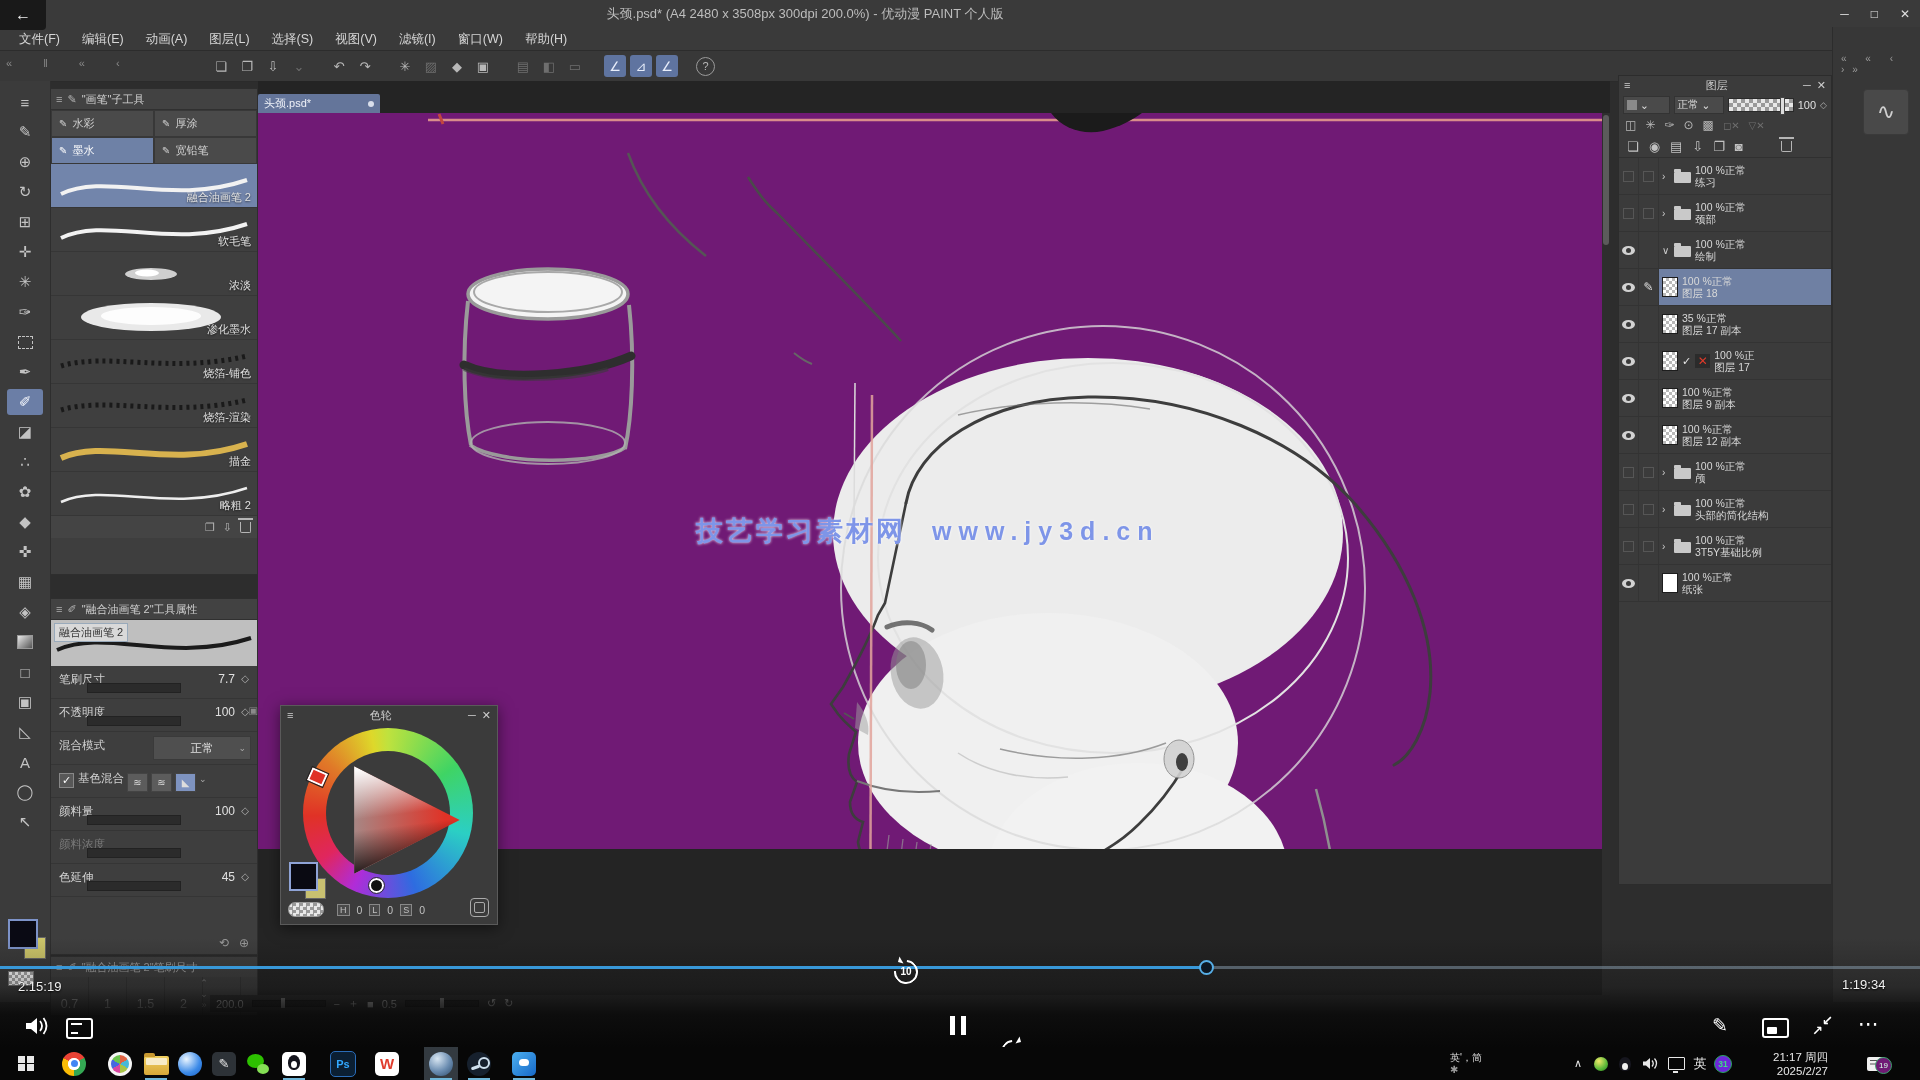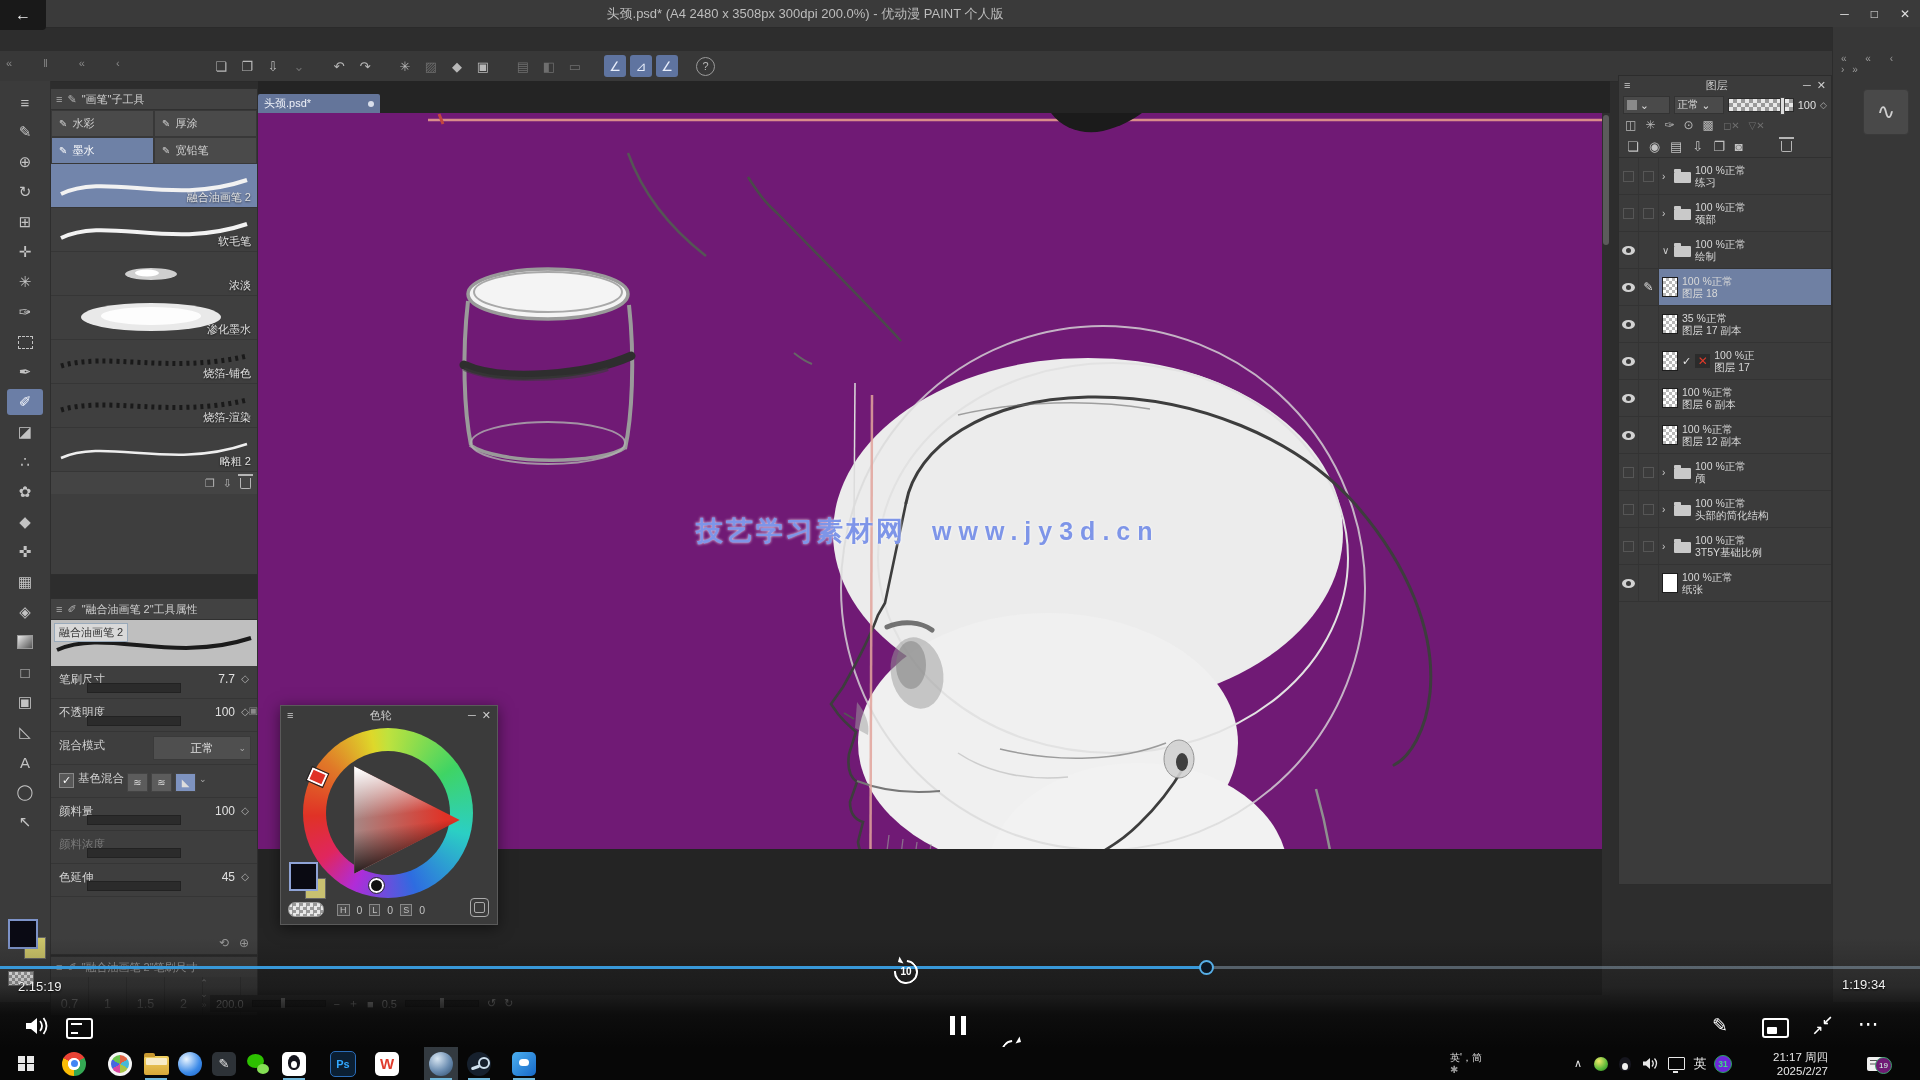--- a/index.html
+++ b/index.html
@@ -215,20 +215,31 @@
 <div id="stage">
 
   <div class="abs titlebar">
     <div class="abs titletext">头颈.psd* (A4 2480 x 3508px 300dpi 200.0%)  - 优动漫 PAINT 个人版</div>
     <div class="abs winbtns">
       <span>─</span>
       <span>□</span>
       <span>✕</span>
     </div>
   </div>
+  <div class="abs menubar" id="menubar">
+      <span class="menuitem">文件(F)</span>
+      <span class="menuitem">编辑(E)</span>
+      <span class="menuitem">动画(A)</span>
+      <span class="menuitem">图层(L)</span>
+      <span class="menuitem">选择(S)</span>
+      <span class="menuitem">视图(V)</span>
+      <span class="menuitem">滤镜(I)</span>
+      <span class="menuitem">窗口(W)</span>
+      <span class="menuitem">帮助(H)</span>
+    </div>
   <div class="abs cmdbar"></div>
   <div class="abs collmarks">« ‖ « ‹</div>
   <div class="abs cmdicons" id="cmdicons">
       <span class="cmdico">❏</span>
       <span class="cmdico">❐</span>
       <span class="cmdico">⇩</span>
       <span class="cmdico dim">⌄</span>
       <span class="cmdsep"></span>
       <span class="cmdico">↶</span>
       <span class="cmdico">↷</span>
@@ -342,20 +353,26 @@
           <span class="brushname">烧箔-铺色</span>
         </div>
         <div class="brushrow">
           <svg width="206" height="43">
             <path d="M10,26 C55,12 120,34 196,16" stroke="#1a1a1a" stroke-width="5" fill="none" stroke-dasharray="3 4"></path>
           </svg>
           <span class="brushname">烧箔-渲染</span>
         </div>
         <div class="brushrow">
           <svg width="206" height="43">
+            <path d="M10,30 C55,10 120,42 196,16" stroke="#d8b24e" stroke-width="6" fill="none"></path>
+          </svg>
+          <span class="brushname">描金</span>
+        </div>
+        <div class="brushrow">
+          <svg width="206" height="43">
             <path d="M10,30 C55,10 120,42 196,16" stroke="#eee" stroke-width="2.5" fill="none"></path>
           </svg>
           <span class="brushname">略粗 2</span>
         </div>
       </div>
     <div class="brushfoot" id="brushfoot">
         <span>❐</span>
         <span>⇩</span>
       <span class="trash"></span>
     </div>
@@ -648,21 +665,21 @@
         </div>
         <div class="lrow">
           <div class="lcell">
             <span class="eye"></span>
           </div>
           <div class="lcell"></div>
           <div class="lmain">
             <span class="thumb"></span>
             <div class="ltext">
               <div>100 %正常</div>
-              <div>图层 6 副本</div>
+              <div>图层 9 副本</div>
             </div>
           </div>
         </div>
         <div class="lrow">
           <div class="lcell">
             <span class="eye"></span>
           </div>
           <div class="lcell"></div>
           <div class="lmain">
             <span class="thumb"></span>

